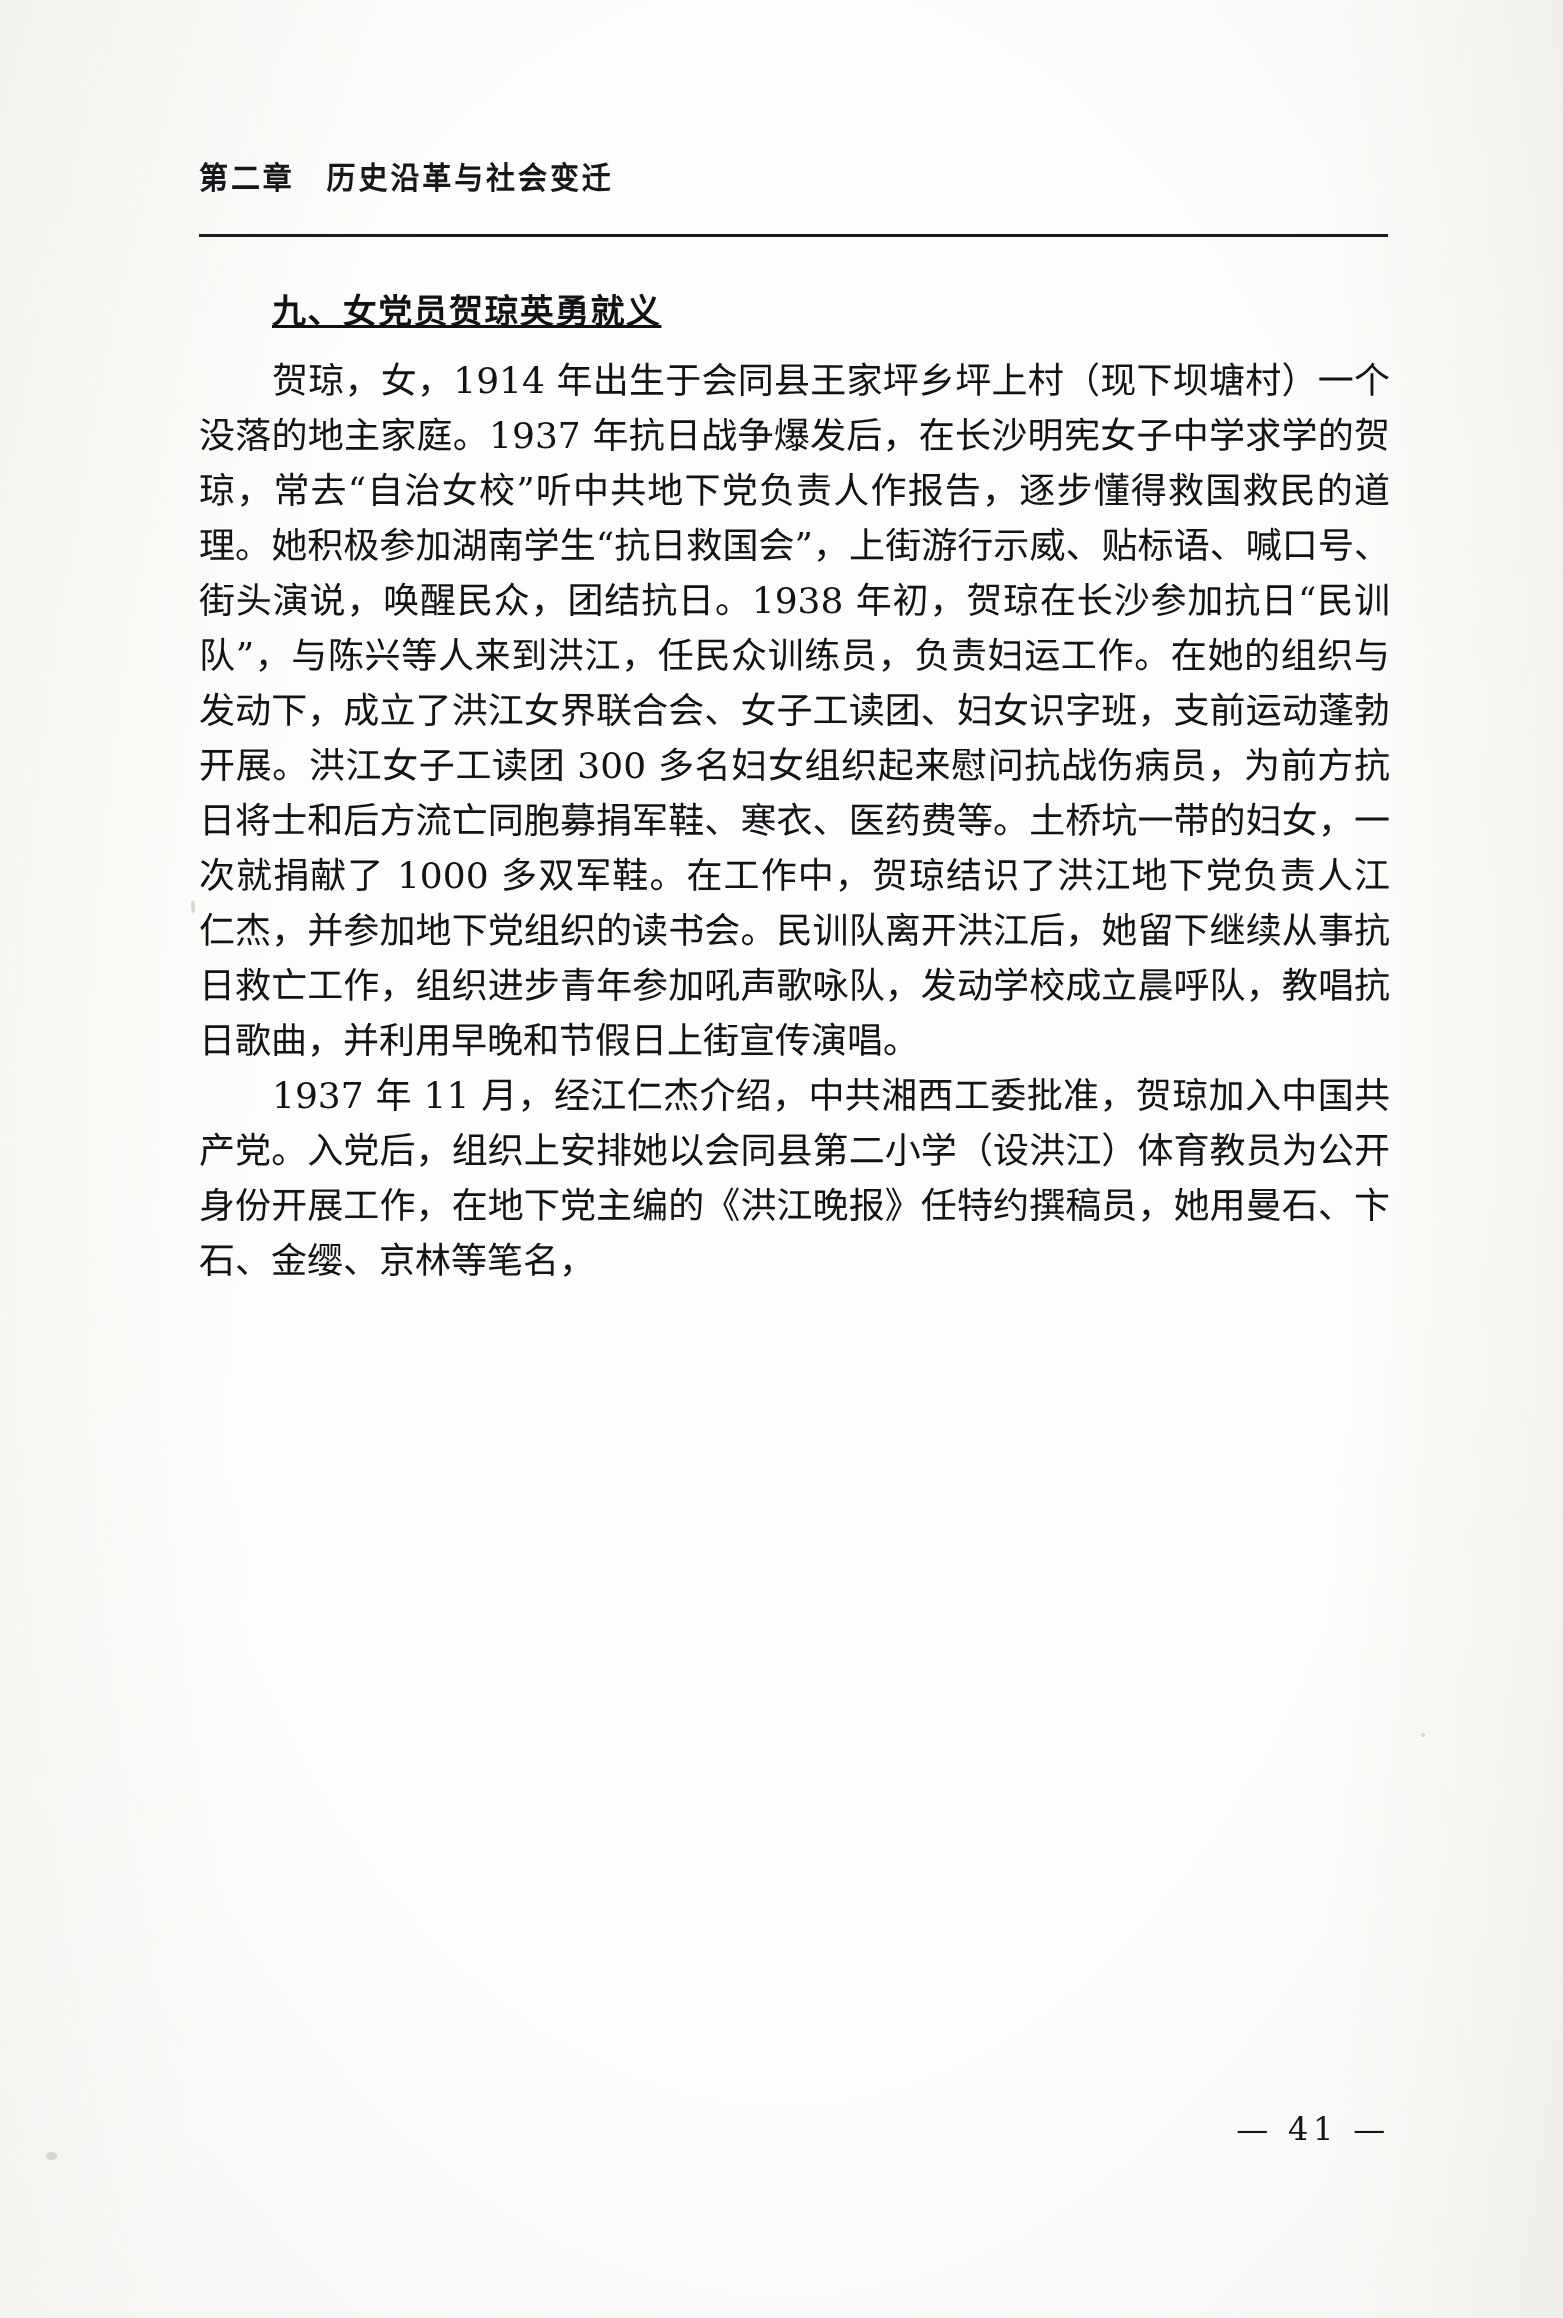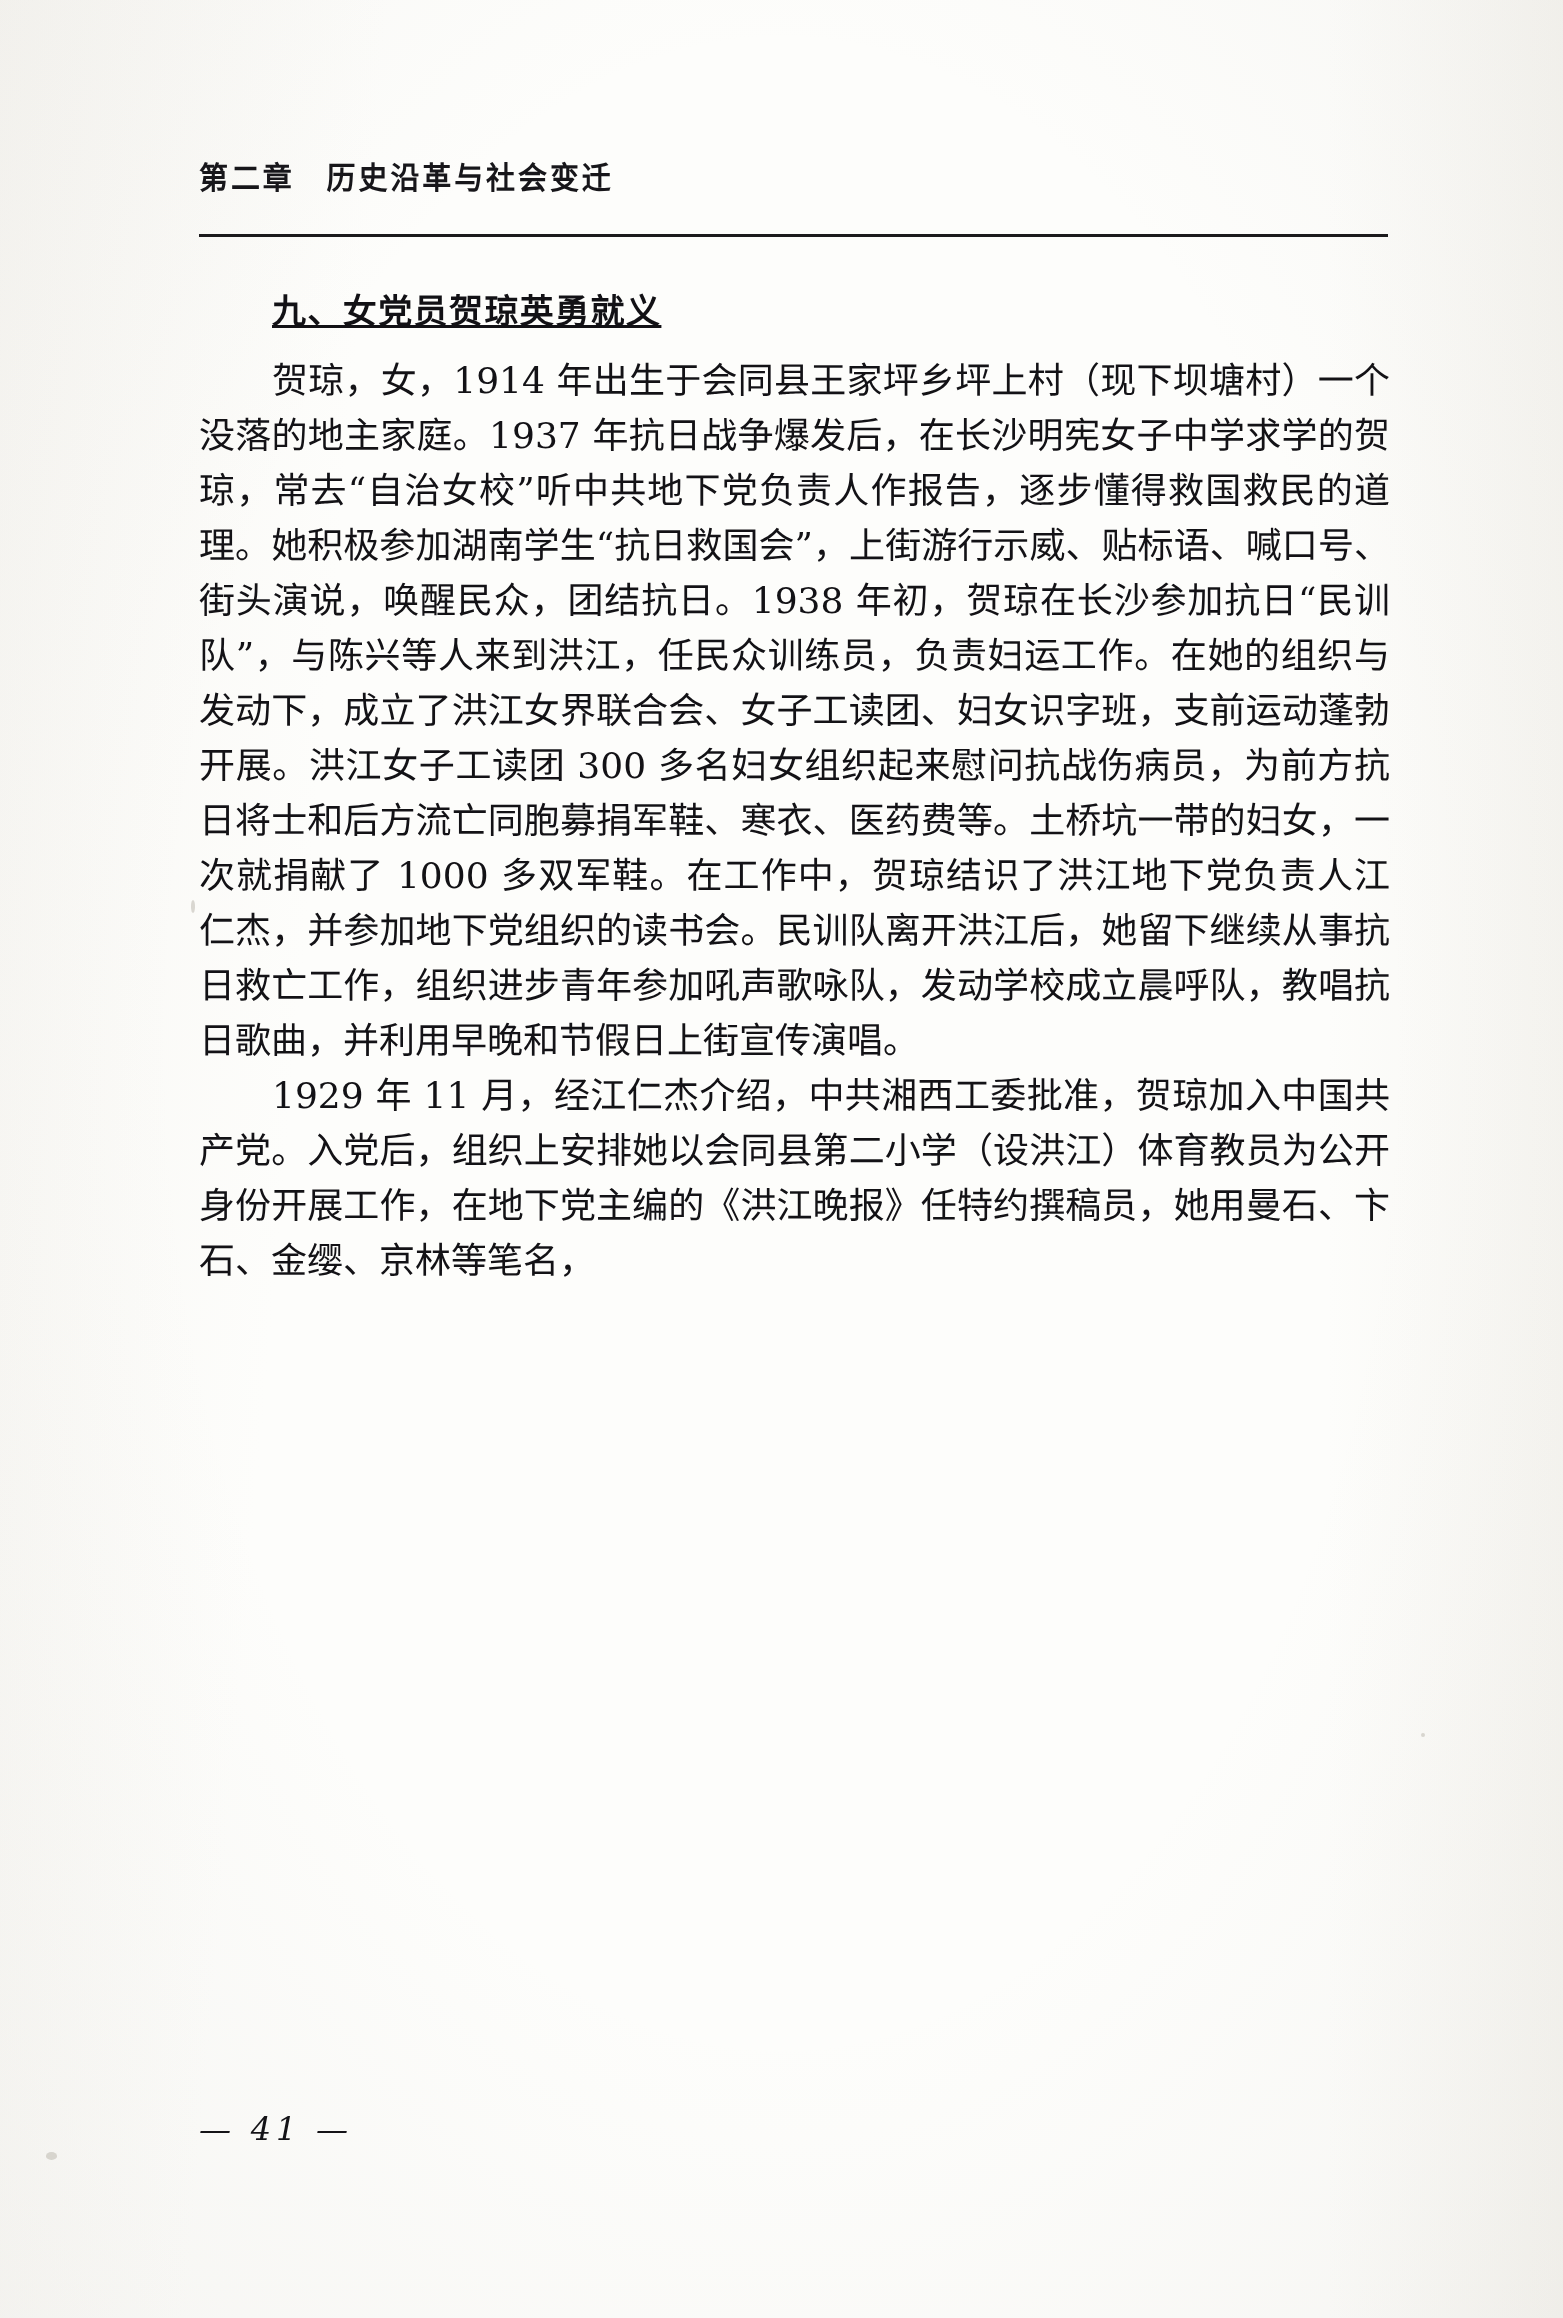--- a/index.html
+++ b/index.html
@@ -99,22 +99,22 @@
     text-decoration: underline;
   }
 
   
   .footer {
     position: absolute;
     top: 2110px;
     left: 0;
     width: 1191px;
     display: flex;
+    justify-content: flex-end;
     padding-right: 4.8px;
-    font-style: italic;
   }
   .folio {
     font-family: "DejaVu Serif", "Liberation Serif", serif;
     font-size: 32px;
     letter-spacing: 4.8px;
     color: #141317;
     white-space: pre;
   }
 
   
@@ -140,21 +140,21 @@
 
     <div class="head-rule"></div>
 
     <div class="body-block">
 
 
       <h2 class="section-heading">九、女党员贺琼英勇就义</h2>
 
       <p class="para indent">贺琼，女，1914 年出生于会同县王家坪乡坪上村（现下坝塘村）一个没落的地主家庭。1937 年抗日战争爆发后，在长沙明宪女子中学求学的贺琼，常去“自治女校”听中共地下党负责人作报告，逐步懂得救国救民的道理。她积极参加湖南学生“抗日救国会”，上街游行示威、贴标语、喊口号、街头演说，唤醒民众，团结抗日。1938 年初，贺琼在长沙参加抗日“民训队”，与陈兴等人来到洪江，任民众训练员，负责妇运工作。在她的组织与发动下，成立了洪江女界联合会、女子工读团、妇女识字班，支前运动蓬勃开展。洪江女子工读团 300 多名妇女组织起来慰问抗战伤病员，为前方抗日将士和后方流亡同胞募捐军鞋、寒衣、医药费等。土桥坑一带的妇女，一次就捐献了 1000 多双军鞋。在工作中，贺琼结识了洪江地下党负责人江仁杰，并参加地下党组织的读书会。民训队离开洪江后，她留下继续从事抗日救亡工作，组织进步青年参加吼声歌咏队，发动学校成立晨呼队，教唱抗日歌曲，并利用早晚和节假日上街宣传演唱。</p>
 
-      <p class="para indent">1929 年 11 月，经江仁杰介绍，中共湘西工委批准，贺琼加入中国共产党。入党后，组织上安排她以会同县第二小学（设洪江）体育教员为公开身份开展工作，在地下党主编的《洪江晚报》任特约撰稿员，她用曼石、卞石、金缨、京林等笔名，</p>
+      <p class="para indent">1937 年 11 月，经江仁杰介绍，中共湘西工委批准，贺琼加入中国共产党。入党后，组织上安排她以会同县第二小学（设洪江）体育教员为公开身份开展工作，在地下党主编的《洪江晚报》任特约撰稿员，她用曼石、卞石、金缨、京林等笔名，</p>
 
     </div>
 
     <div class="footer">
       <span class="folio">— 41 —</span>
     </div>
 
   </div>
 
   <div class="speckle" style="left:46px; top:2152px; width:10.6px; height:7.7px;"></div>

